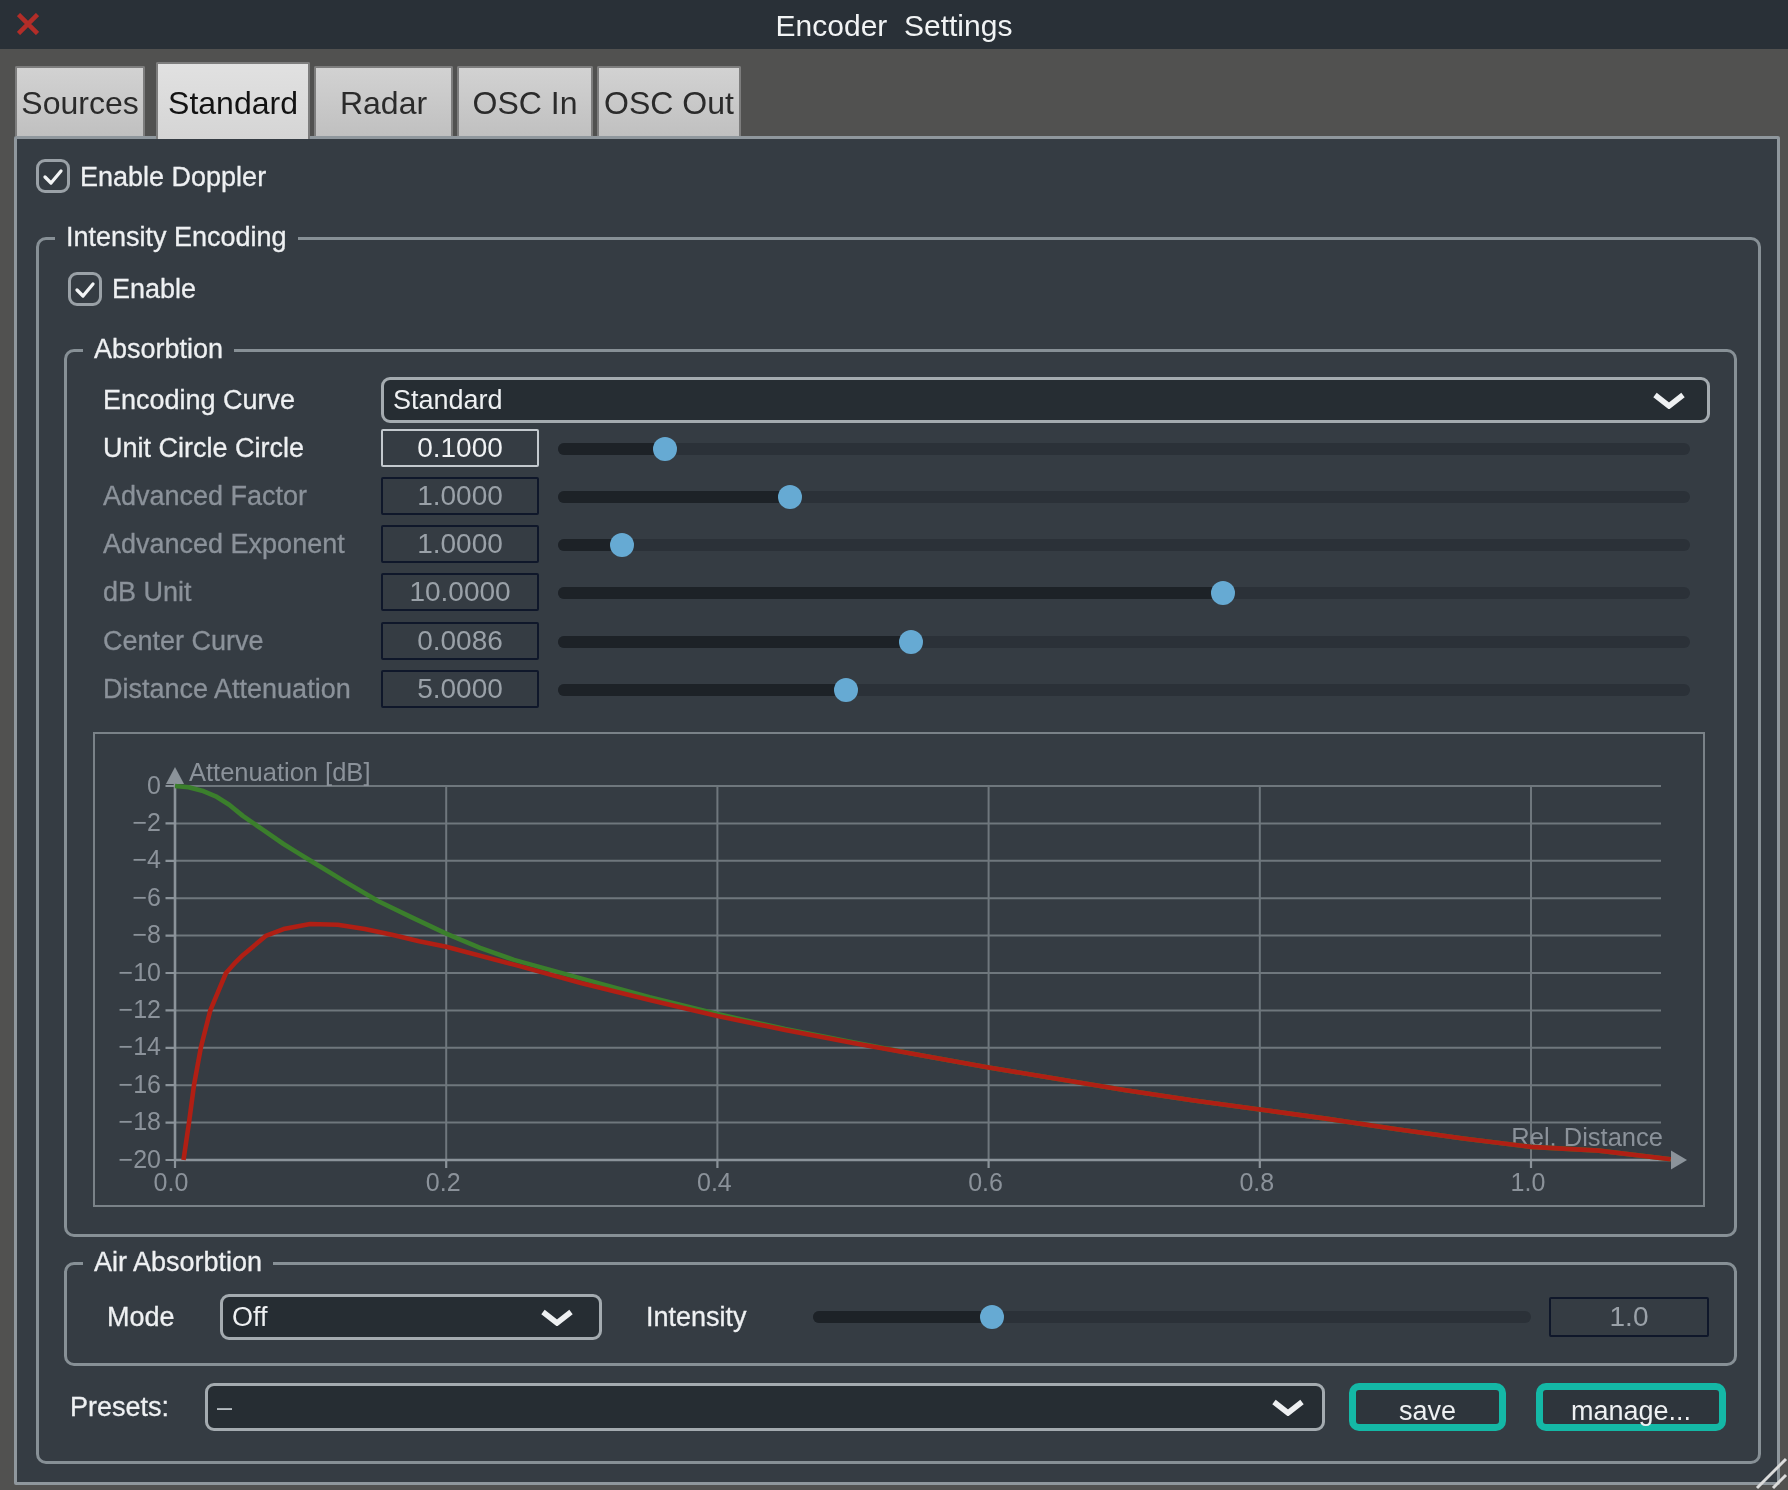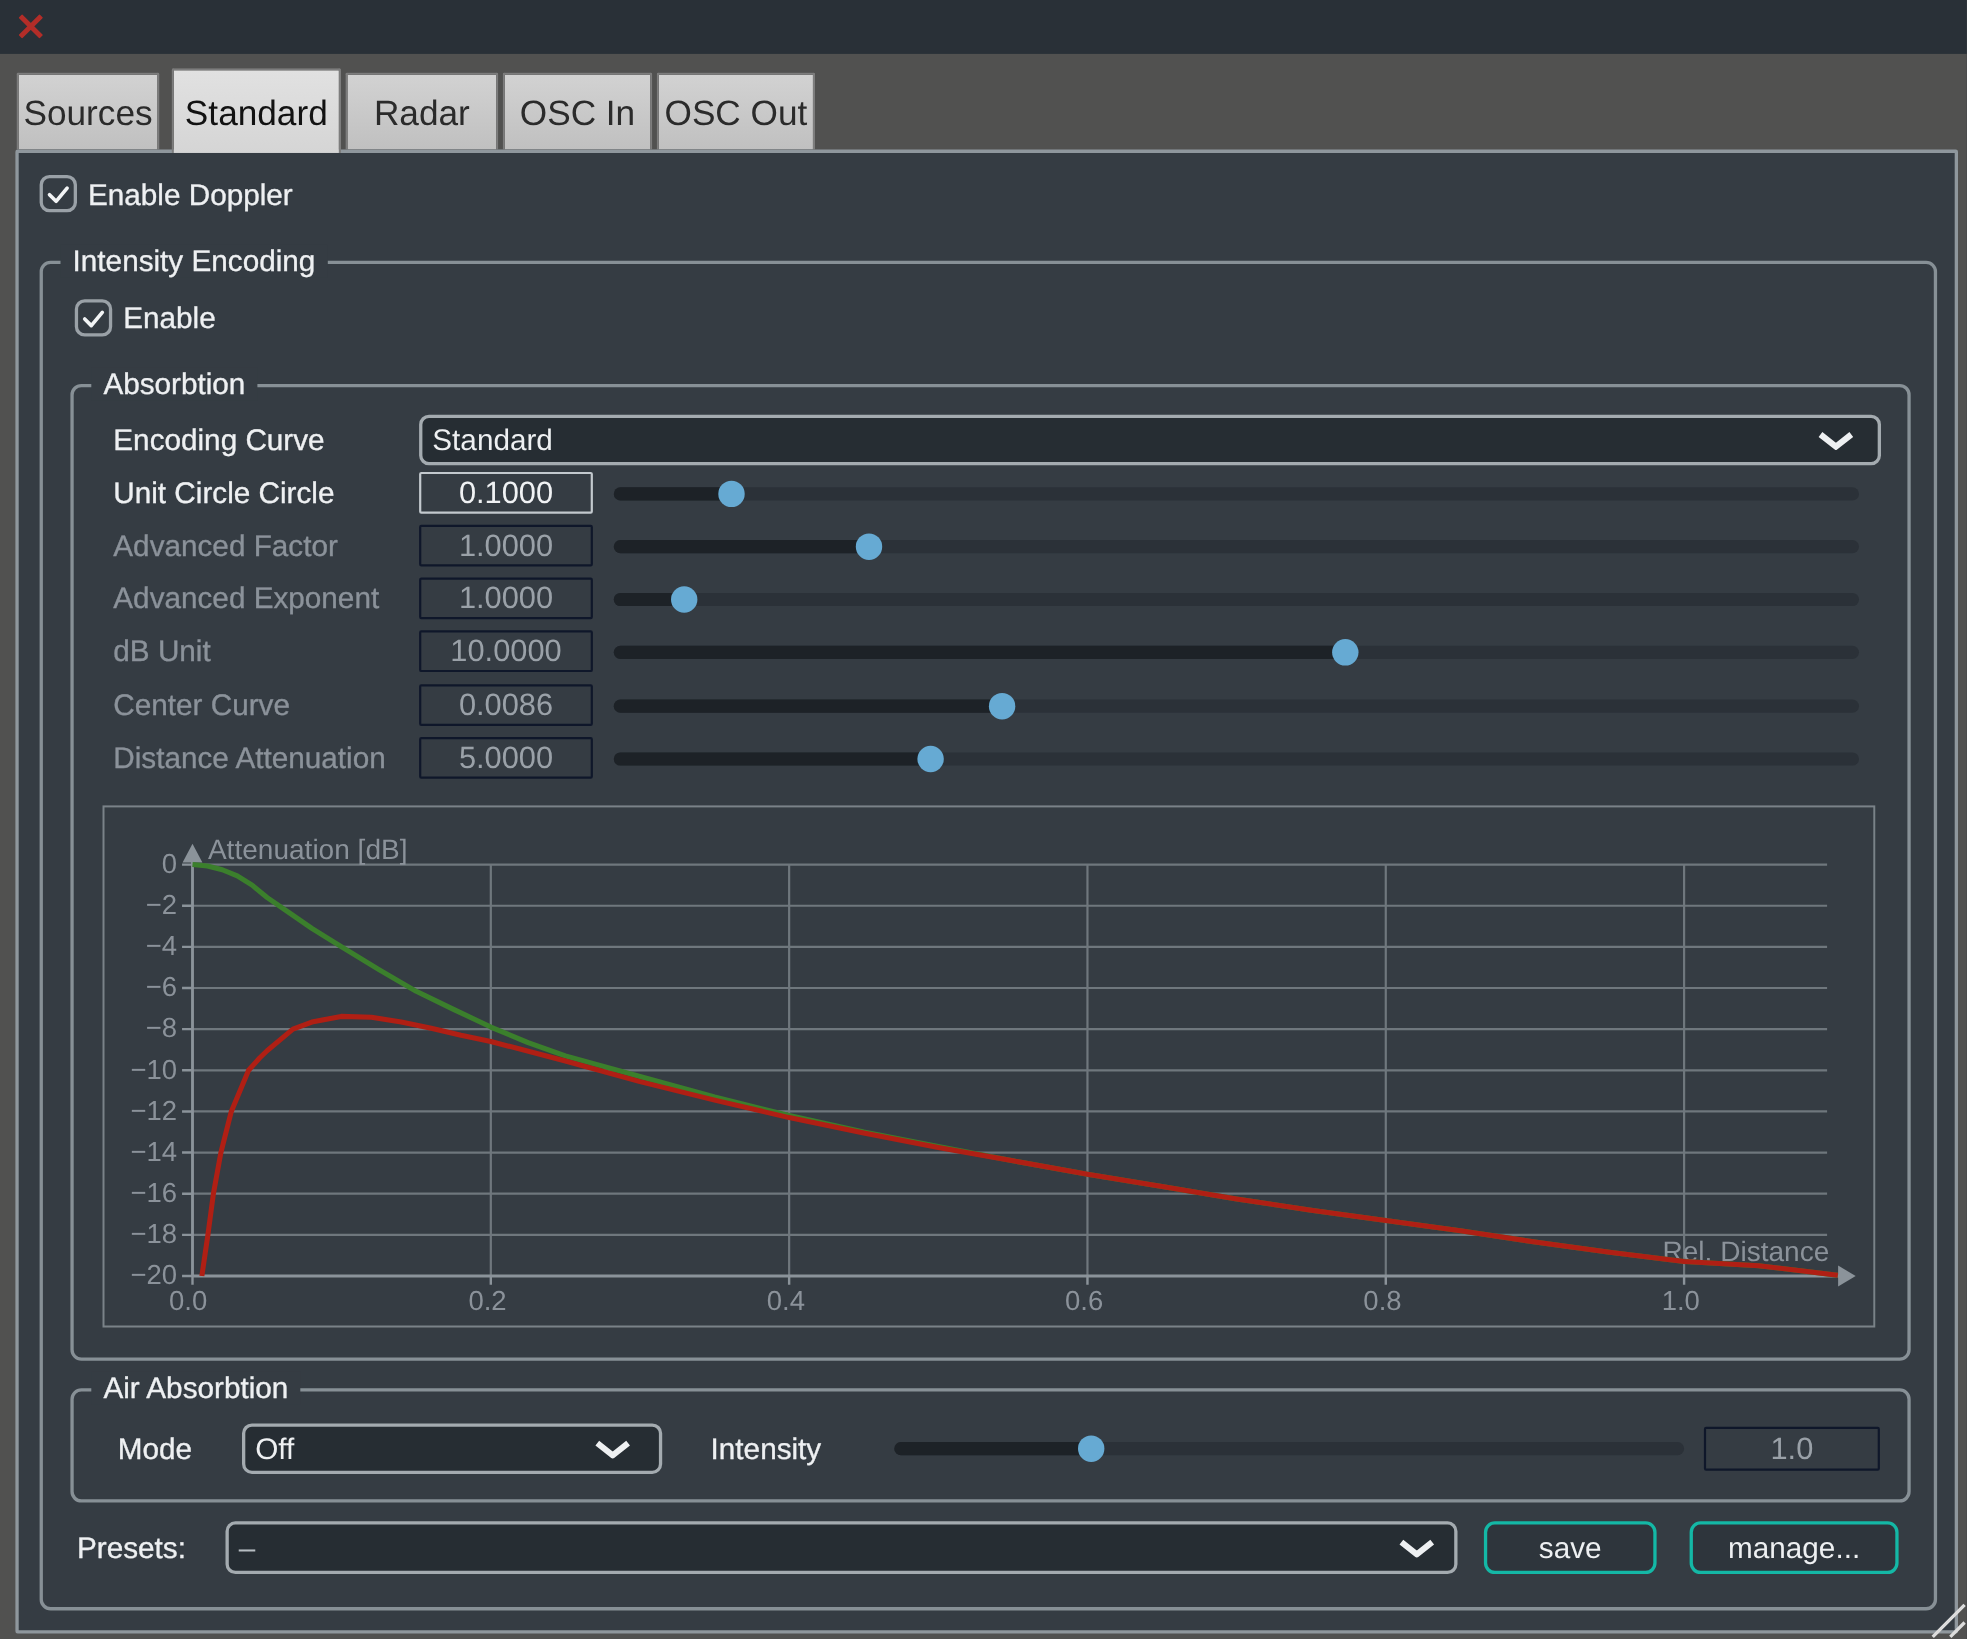--- a/index.html
+++ b/index.html
@@ -13,29 +13,30 @@
 .gt{position:absolute;color:#eef0f2;font-size:27px;line-height:30px;background:#353c43;padding:0 11px;white-space:nowrap;z-index:9;-webkit-text-stroke:.3px currentColor}
 .lbl{position:absolute;color:#eef0f2;font-size:27px;line-height:32px;white-space:nowrap;z-index:9;-webkit-text-stroke:.3px currentColor}
 .dis{color:#8b929a}
 .cb{position:absolute;width:34px;height:34px;box-sizing:border-box;border:3px solid #9aa1a7;border-radius:9px;z-index:9}
 .vbox{position:absolute;width:158px;height:38px;box-sizing:border-box;border:2px solid #0f172a;border-radius:2px;color:#9aa1a8;font-size:28px;text-align:center;line-height:34px;z-index:9}
 .vbox.on{border-color:#c3c9ce;color:#f0f2f4}
 .combo{position:absolute;background:#262d33;box-sizing:border-box;border:3px solid #a4abb0;border-radius:9px;color:#eef0f2;font-size:27px;padding-left:9px;z-index:9}
 .trL{position:absolute;height:12px;border-radius:6px;background:#1d2227;z-index:9}
 .trR{position:absolute;height:12px;border-radius:6px;background:#2b3138;z-index:8}
 .knob{position:absolute;width:24px;height:24px;border-radius:50%;background:#66aad3;z-index:10}
-.btn{position:absolute;box-sizing:border-box;border:3px solid #14b8a6;border-radius:10px;color:#eef0f2;font-size:27px;text-align:center;background:#2e353c;z-index:9}
+.btn{position:absolute;box-sizing:border-box;border:7px solid #14b8a6;border-radius:10px;color:#eef0f2;font-size:27px;text-align:center;background:#2e353c;z-index:9}
 svg.ic{position:absolute;z-index:10}
 </style>
 </head>
 <body>
 <div id="titlebar">
   <svg class="ic" style="left:17px;top:13px" width="22" height="22" viewBox="0 0 22 22">
       <path d="M1.5 1.5 L20.5 20.5 M20.5 1.5 L1.5 20.5" stroke="#b22d28" stroke-width="4.5" fill="none"></path>
     </svg>
+  <div id="title">Encoder&nbsp; Settings</div>
 </div>
 <div class="tab" style="left:15px;top:66px;width:130px;height:70px;line-height:70px">Sources</div>
 <div class="tab sel" style="left:156px;top:62px;width:154px;height:77px;line-height:79px">Standard</div>
 <div class="tab" style="left:314px;top:66px;width:139px;height:70px;line-height:70px">Radar</div>
 <div class="tab" style="left:457px;top:66px;width:136px;height:70px;line-height:70px">OSC In</div>
 <div class="tab" style="left:597px;top:66px;width:144px;height:70px;line-height:70px">OSC Out</div>
 <div id="pane"></div>
 
 <div class="cb" style="left:36px;top:159px"></div>
 <svg class="ic" style="left:36px;top:159px" width="34" height="34" viewBox="0 0 34 34">

